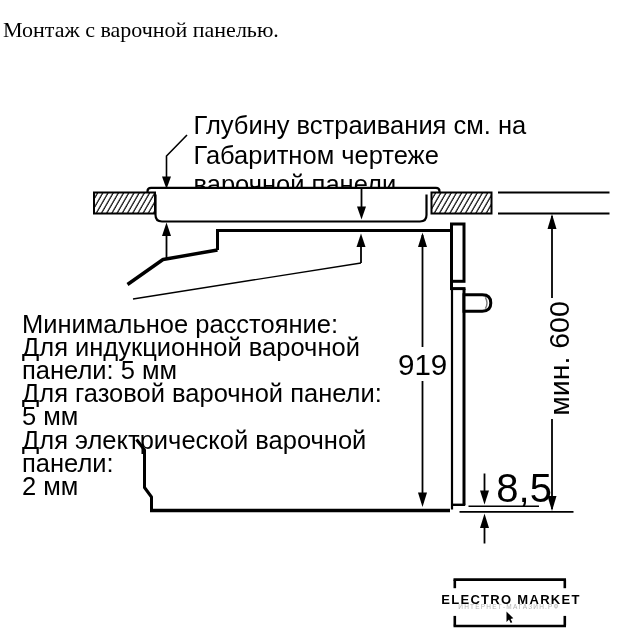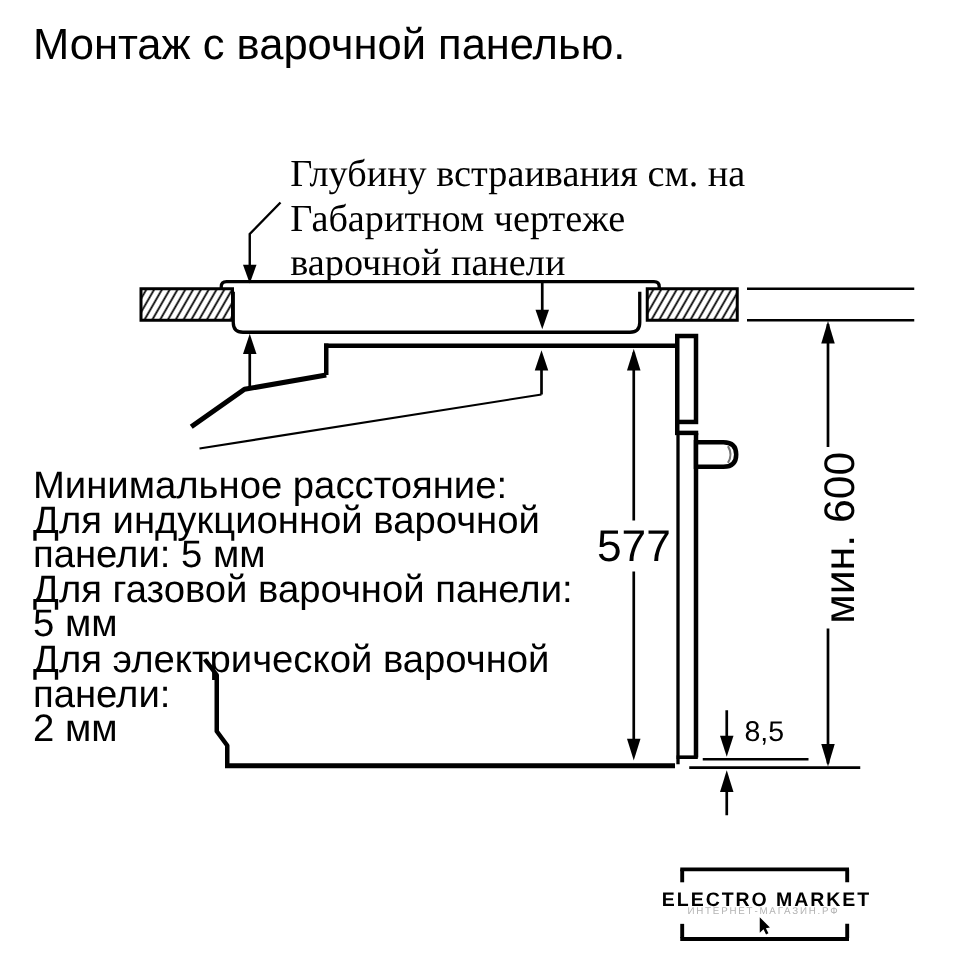--- a/index.html
+++ b/index.html
@@ -2,29 +2,29 @@
 <html><head>
 <meta charset="utf-8">
 <style>
   html,body{margin:0;padding:0;background:#fff;}
   body{width:637px;height:640px;position:relative;font-family:"Liberation Sans",sans-serif;color:#000;overflow:hidden;}
   .t{position:absolute;white-space:nowrap;}
 </style>
 </head>
 <body>
 
-<div class="t" style="left:22px;top:16.3px;font-size:29px;line-height:28.5px;">Монтаж с варочной панелью.</div>
+<div class="t" style="left:3px;top:16.3px;font-size:22px;line-height:28.5px;font-family:Liberation Serif, serif;">Монтаж с варочной панелью.</div>
 
-<div class="t" style="left:193.5px;top:101px;font-size:25.5px;line-height:29.5px;font-family:Liberation Serif, serif;">Глубину встраивания см. на<br>Габаритном чертеже<br>варочной панели</div>
+<div class="t" style="left:193.5px;top:111px;font-size:25.5px;line-height:29.5px;">Глубину встраивания см. на<br>Габаритном чертеже<br>варочной панели</div>
 
 <div class="t" style="left:22px;top:302.6px;font-size:25.5px;line-height:23.2px;margin-top:10px;">Минимальное расстояние:<br>Для индукционной варочной<br>панели: 5 мм<br>Для газовой варочной панели:<br>5 мм<br>Для электрической варочной<br>панели:<br>2 мм</div>
 
-<div class="t" style="left:398px;top:350.4px;font-size:29.5px;line-height:29.5px;">577</div>
+<div class="t" style="left:398px;top:350.4px;font-size:29.5px;line-height:29.5px;">919</div>
 
-<div class="t" style="left:496.3px;top:473.8px;font-size:19px;line-height:29.5px;">8,5</div>
+<div class="t" style="left:496.3px;top:473.8px;font-size:40px;line-height:29.5px;">8,5</div>
 
 <svg width="637" height="640" viewBox="0 0 637 640" style="position:absolute;left:0;top:0;">
   <defs>
     <pattern id="hatch" width="5.2" height="21" patternUnits="userSpaceOnUse" patternTransform="skewX(-30)">
       <rect width="5.2" height="21" fill="#fff"></rect>
       <line x1="1" y1="0" x2="1" y2="21" stroke="#000" stroke-width="1.35"></line>
     </pattern>
   </defs>
 
   <line x1="498" y1="192.5" x2="609.5" y2="192.5" stroke="#000" stroke-width="1.8"></line>

